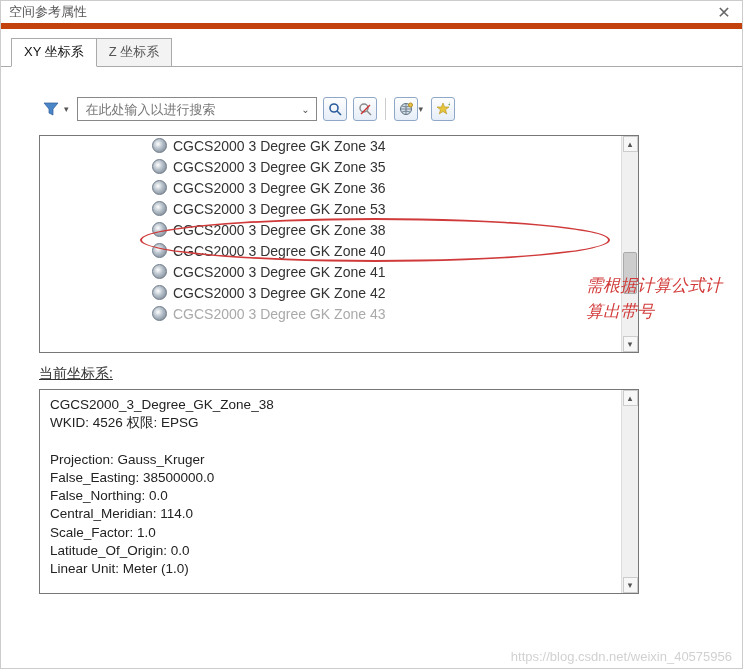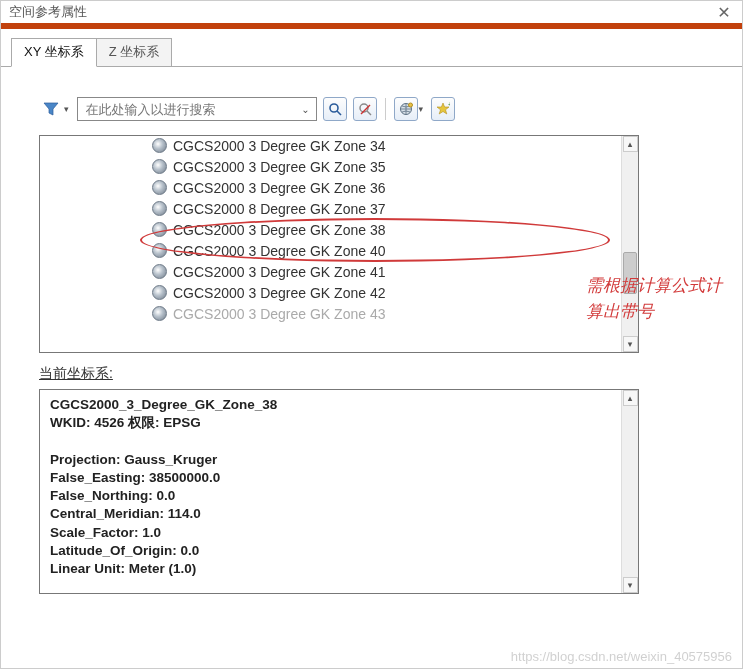--- a/index.html
+++ b/index.html
@@ -130,21 +130,21 @@
     width: 150px;
     pointer-events: none;
     font-style: italic;
   }
   .cur-label { margin: 12px 0 6px 0; font-size: 14px; color: #333; text-decoration: underline; }
   .detail-box {
     border: 1px solid #777; background: #fff;
     height: 205px; width: 600px;
     position: relative; overflow: hidden;
   }
-  .detail-inner { padding: 6px 10px; font-size: 13.5px; line-height: 1.35; color: #222; white-space: pre-line; font-weight: bold; }
+  .detail-inner { padding: 6px 10px; font-size: 13.5px; line-height: 1.35; color: #222; white-space: pre-line; }
   .detail-scroll {
     position: absolute; right: 0; top: 0; width: 17px; height: 100%;
     background: #f0f0f0; border-left: 1px solid #ddd;
     display: flex; flex-direction: column; align-items: center;
   }
   .watermark {
     position: absolute; bottom: 4px; right: 10px;
     font-size: 13px; color: rgba(120,120,120,.35);
     pointer-events: none;
   }
@@ -221,21 +221,21 @@
           <div class="list-row">
             <span class="globe"></span>
             <span>CGCS2000 3 Degree GK Zone 35</span>
           </div>
           <div class="list-row">
             <span class="globe"></span>
             <span>CGCS2000 3 Degree GK Zone 36</span>
           </div>
           <div class="list-row">
             <span class="globe"></span>
-            <span>CGCS2000 8 Degree GK Zone 37</span>
+            <span>CGCS2000 3 Degree GK Zone 53</span>
           </div>
           <div class="list-row">
             <span class="globe"></span>
             <span>CGCS2000 3 Degree GK Zone 38</span>
           </div>
           <div class="list-row">
             <span class="globe"></span>
             <span>CGCS2000 3 Degree GK Zone 40</span>
           </div>
           <div class="list-row">

